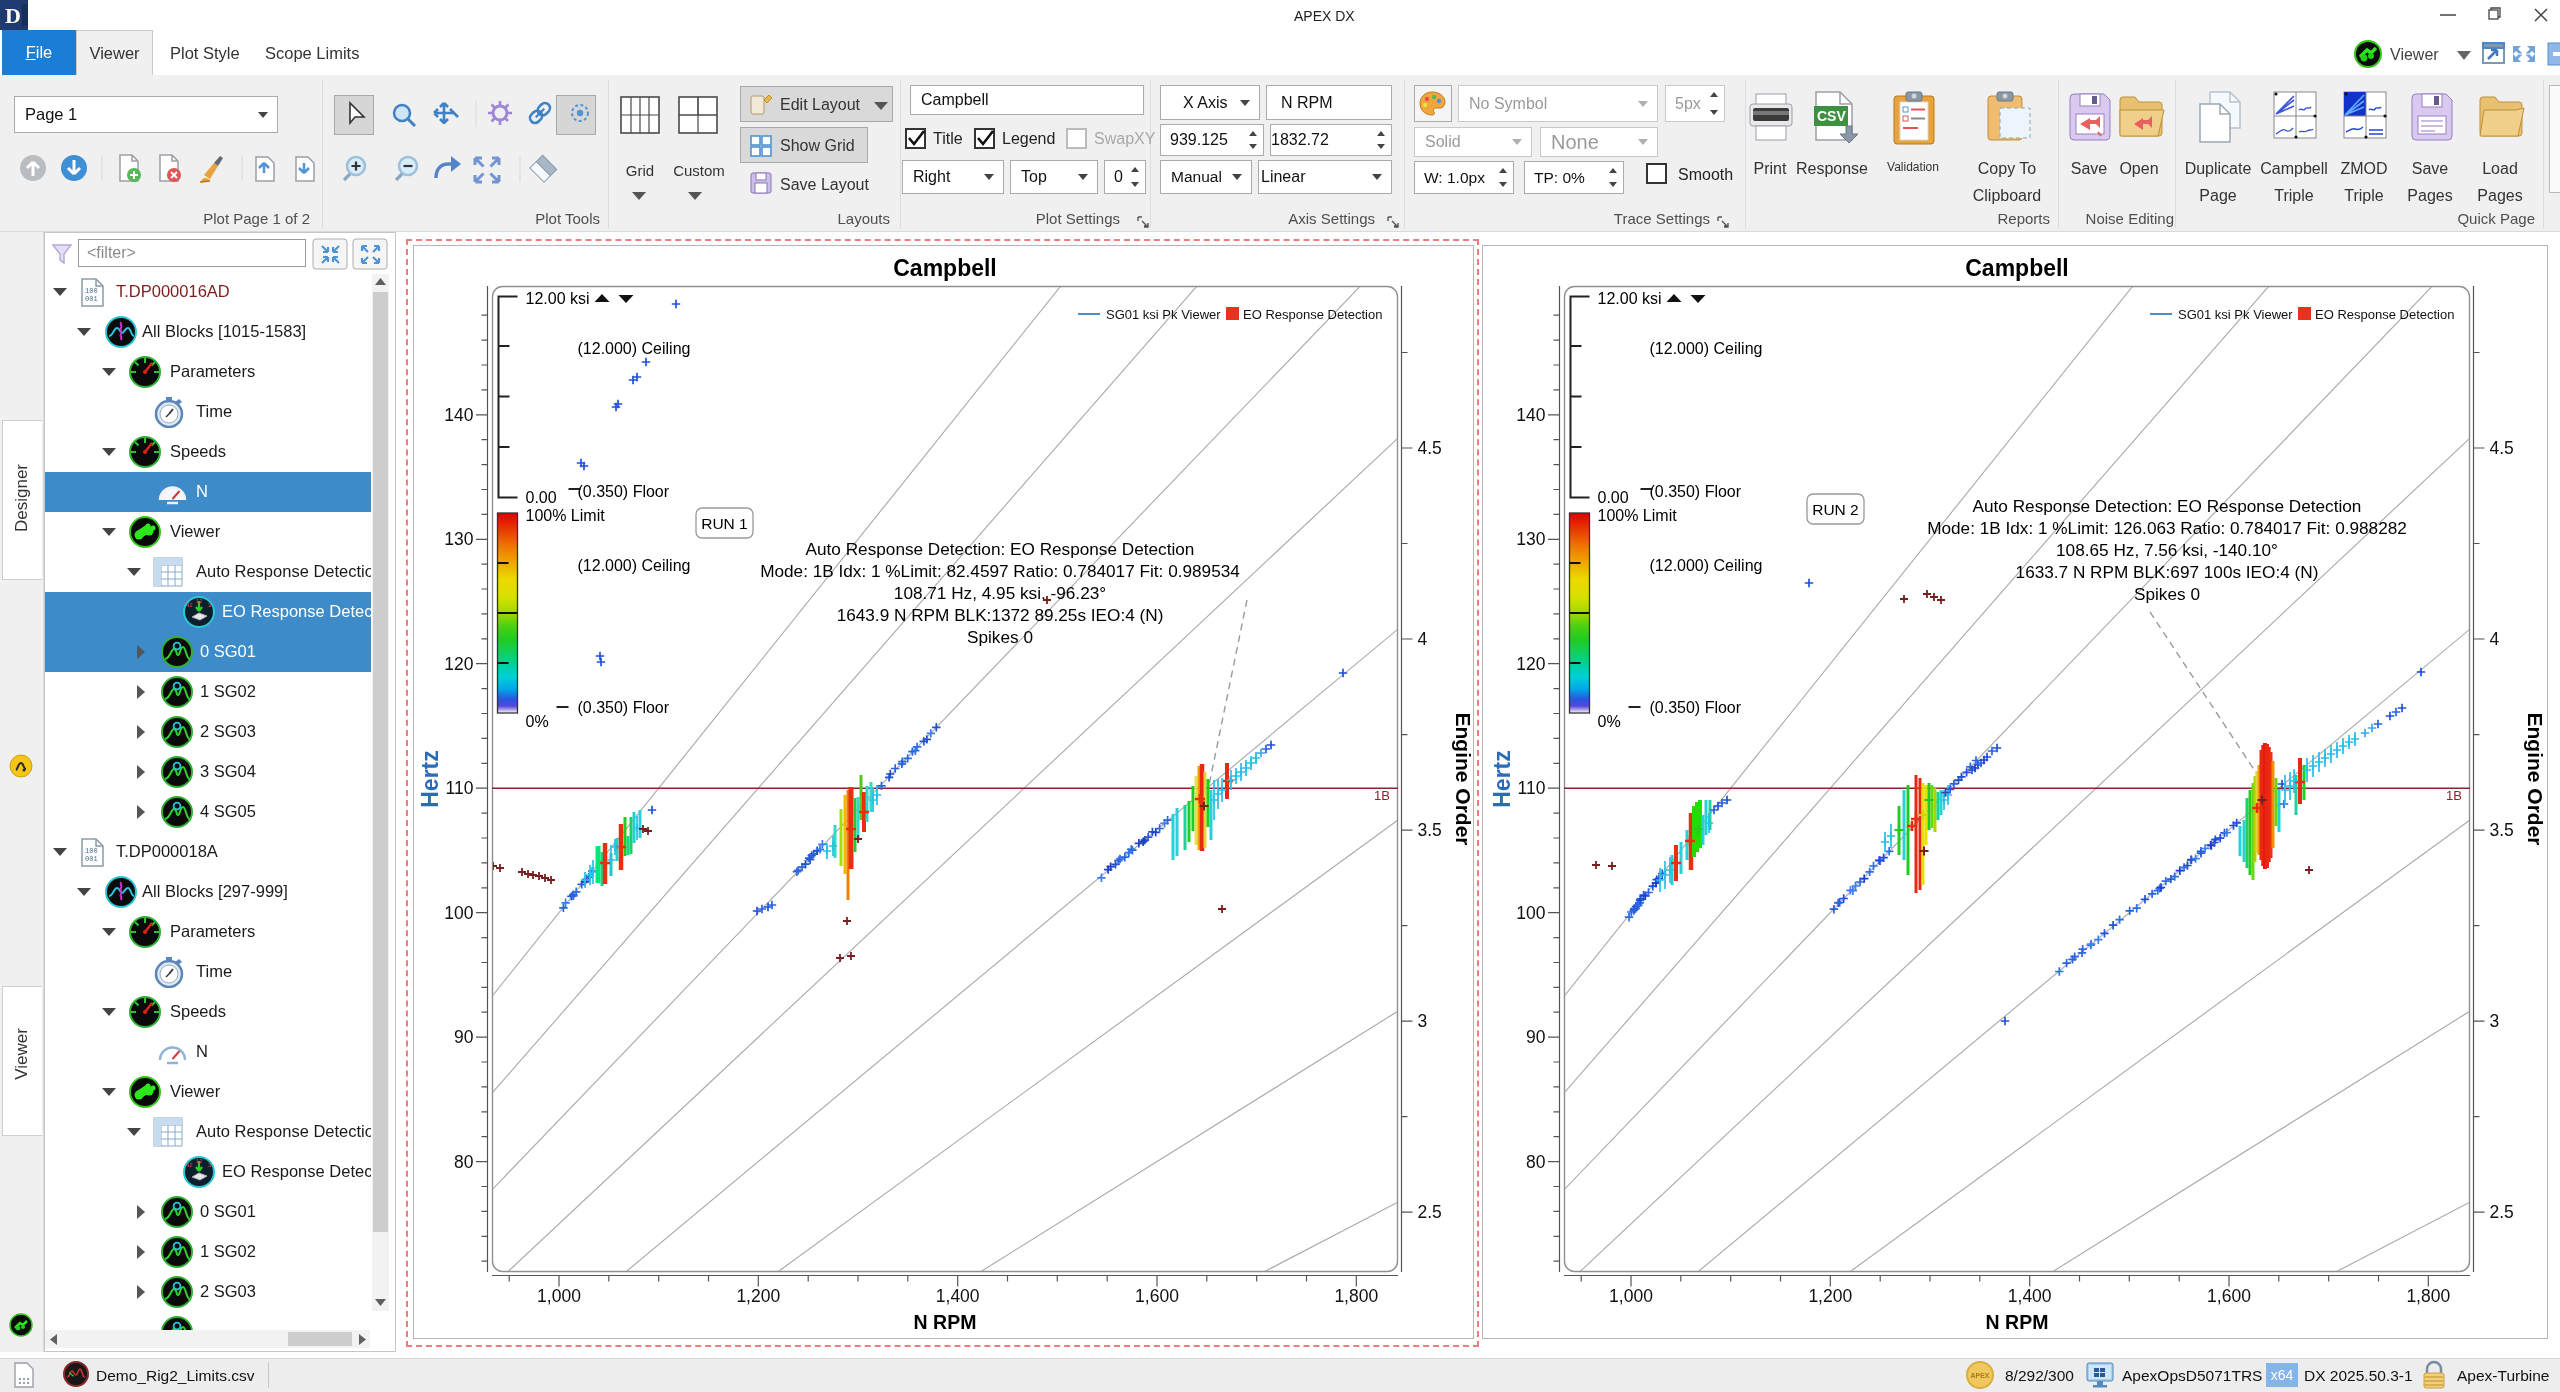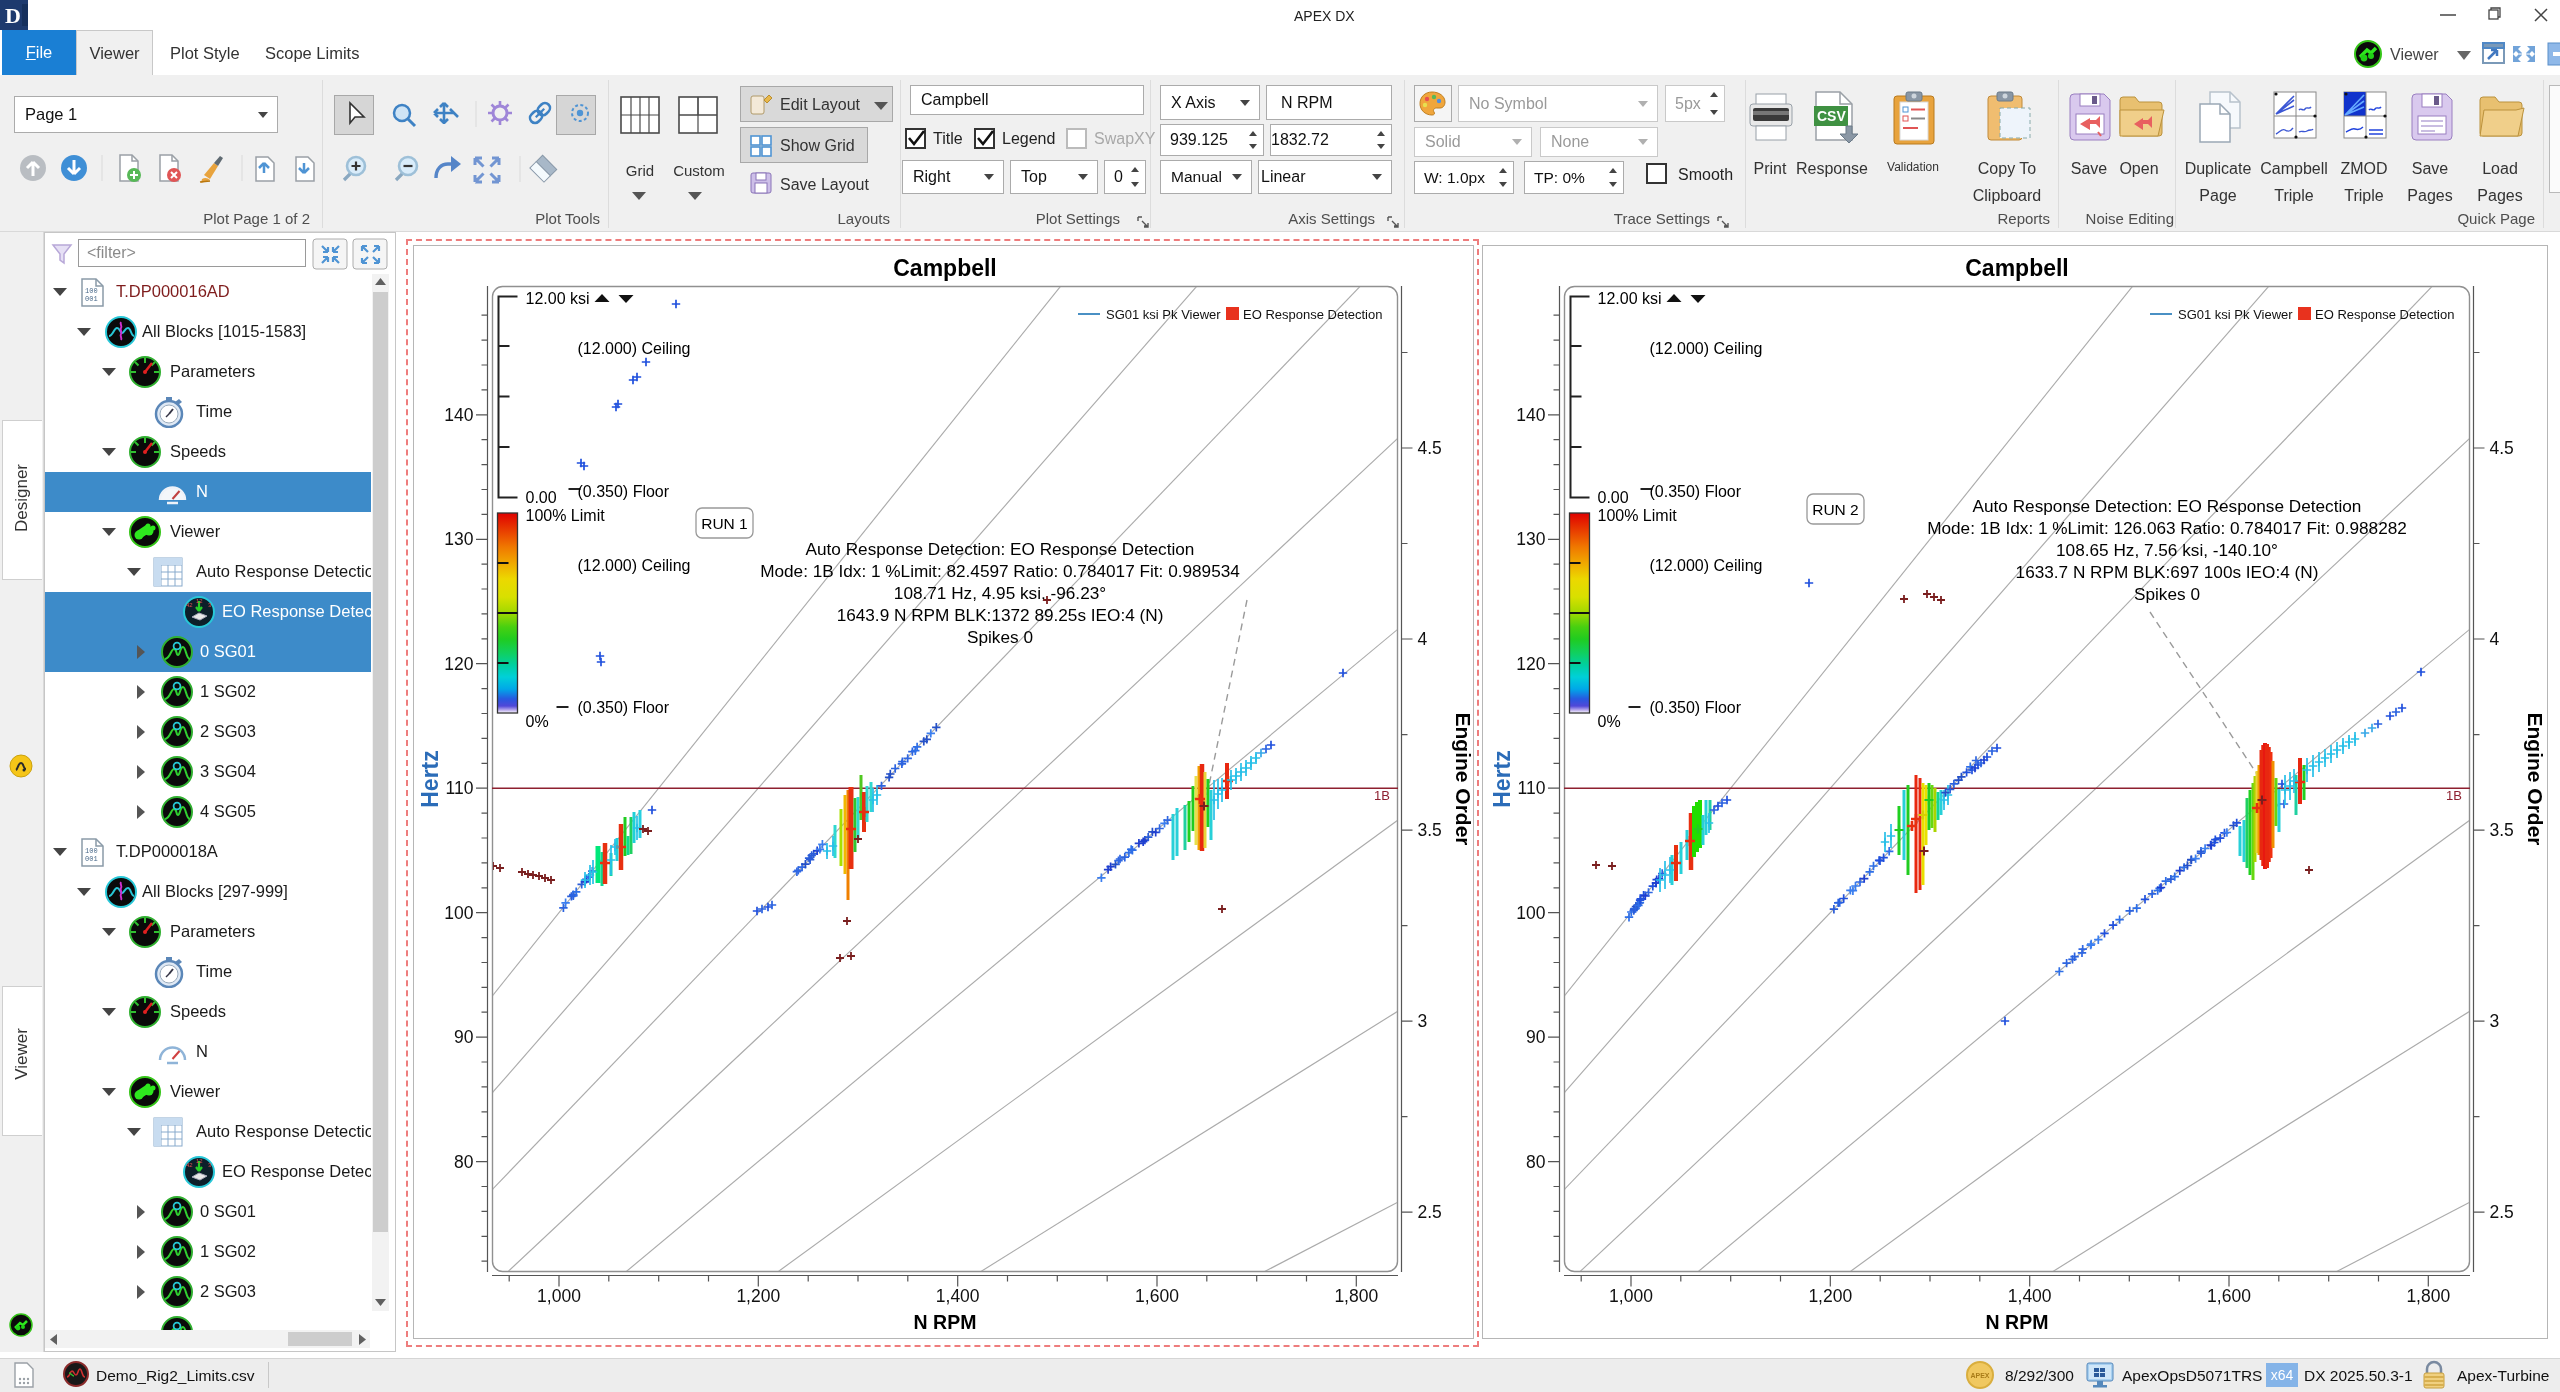--- a/index.html
+++ b/index.html
@@ -226,38 +226,38 @@
     <svg width="21" height="21">
       <path d="M3 10l5 6 10-13" stroke="#111" stroke-width="2.6" fill="none"></path>
     </svg>
   </div>
 <div class="tx" style="left:1002px;top:130px;font-size:16px;color:#222">Legend</div>
 <div class="cb dis2" style="left:1066px;top:128px"></div>
 <div class="tx" style="left:1094px;top:130px;font-size:16px;color:#a8a8a8">SwapXY</div>
 <div class="combo" style="left:902px;top:160px;width:102px;height:34px;font-size:16px;line-height:32px;padding-left:10px">Right<span class="arr"></span></div>
 <div class="combo" style="left:1010px;top:160px;width:88px;height:34px;font-size:16px;line-height:32px;padding-left:10px">Top<span class="arr"></span></div>
 <div class="spin" style="left:1104px;top:160px;width:42px;height:34px;font-size:16px;line-height:32px;padding-left:9px">0<span class="ua"></span><span class="da"></span></div>
-<div class="combo" style="left:1160px;top:85px;width:100px;height:35px;font-size:16px;line-height:33px;padding-left:10px">X Axis<span class="arr"></span></div>
+<div class="combo" style="left:1160px;top:85px;width:100px;height:35px;font-size:16px;line-height:33px;padding-left:22px">X Axis<span class="arr"></span></div>
 <div class="combo" style="left:1266px;top:85px;width:126px;height:35px;font-size:16px;line-height:33px;padding-left:14px">N RPM</div>
 <div class="spin" style="left:1160px;top:124px;width:104px;height:32px;font-size:16px;line-height:30px;padding-left:9px">939.125<span class="ua"></span><span class="da"></span></div>
 <div class="spin" style="left:1270px;top:124px;width:122px;height:32px;font-size:16px;line-height:30px;">1832.72<span class="ua"></span><span class="da"></span></div>
 <div class="combo" style="left:1160px;top:160px;width:92px;height:34px;font-size:15.5px;line-height:32px;padding-left:10px">Manual<span class="arr"></span></div>
 <div class="combo" style="left:1258px;top:160px;width:134px;height:34px;font-size:16px;line-height:32px;padding-left:2px">Linear<span class="arr"></span></div>
 <div class="abs" style="left:1414px;top:85px;width:38px;height:37px;background:#f5f5f5;border:1px solid #ababab"></div>
 <svg class="abs" style="left:1418px;top:90px" width="30" height="28">
     <path d="M14 2C7 2 2 7 2 13.5 2 20 7 25 14 25c2.5 0 3-1.5 2-3-1.3-2 0-4 2.6-4H22c3 0 5-2.5 5-6C27 6 21 2 14 2z" fill="#f0a63c" stroke="#c07f1f"></path>
     <circle cx="9" cy="9" r="2.2" fill="#e85050"></circle>
     <circle cx="16" cy="7" r="2.2" fill="#58b858"></circle>
     <circle cx="21" cy="11" r="2.2" fill="#5090e0"></circle>
     <circle cx="7" cy="15" r="2.2" fill="#e8e050"></circle>
   </svg>
 <div class="combo dis" style="left:1458px;top:85px;width:200px;height:37px;font-size:16px;line-height:35px;padding-left:10px">No Symbol<span class="arr"></span></div>
 <div class="spin dis" style="left:1665px;top:85px;width:60px;height:37px;font-size:16px;line-height:35px;padding-left:9px">5px<span class="ua"></span><span class="da"></span></div>
 <div class="combo dis" style="left:1414px;top:127px;width:118px;height:30px;font-size:16px;line-height:28px;padding-left:10px">Solid<span class="arr"></span></div>
-<div class="combo dis" style="left:1540px;top:127px;width:118px;height:30px;font-size:16px;line-height:28px;padding-left:10px">None<span class="arr"></span></div>
+<div class="combo dis" style="left:1540px;top:127px;width:118px;height:30px;font-size:20px;line-height:28px;padding-left:10px">None<span class="arr"></span></div>
 <div class="spin" style="left:1414px;top:161px;width:100px;height:33px;font-size:15.5px;line-height:31px;padding-left:9px">W: 1.0px<span class="ua"></span><span class="da"></span></div>
 <div class="spin" style="left:1524px;top:161px;width:100px;height:33px;font-size:15.5px;line-height:31px;padding-left:9px">TP: 0%<span class="ua"></span><span class="da"></span></div>
 <div class="cb" style="left:1646px;top:163px"></div>
 <div class="tx" style="left:1678px;top:166px;font-size:16px;color:#222">Smooth</div>
 <div class="abs" style="left:2549px;top:85px;width:11px;height:108px;background:#fbfbfb;border:1px solid #b9b9b9;border-right:none"></div>
 <svg class="abs" style="left:1748px;top:92px" width="46" height="52">
 <rect x="8" y="2" width="30" height="12" fill="#fff" stroke="#98a0a8"></rect>
 <rect x="2" y="12" width="42" height="22" rx="3" fill="#e8e8e8" stroke="#98a0a8"></rect>
 <rect x="5" y="16" width="36" height="13" rx="2" fill="#3a3a3a"></rect>
 <rect x="5" y="19" width="36" height="4" fill="#777"></rect>

